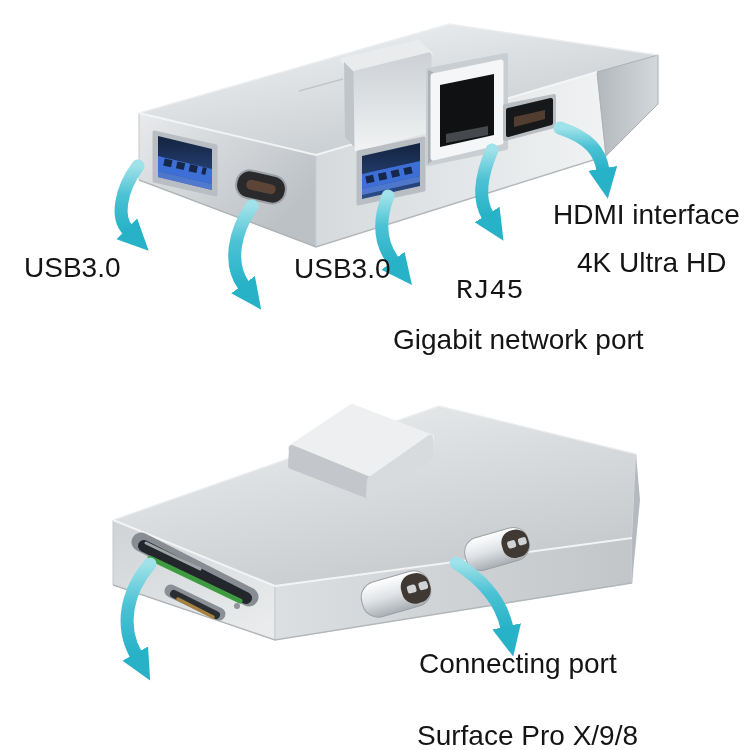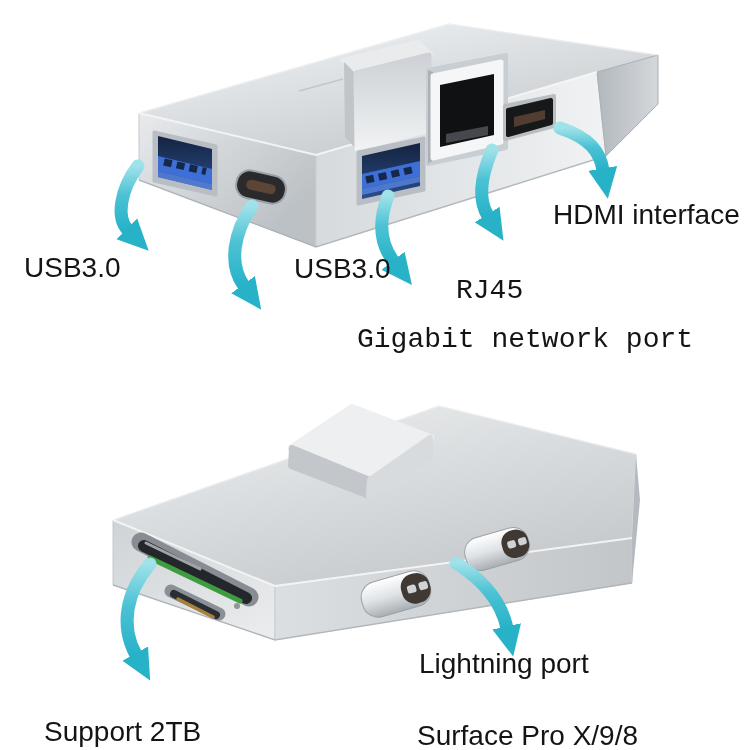--- a/index.html
+++ b/index.html
@@ -12,21 +12,21 @@
   #bottom-illustration{top:375px;}
   .label{
     position:absolute;font-size:28px;line-height:1.15;color:var(--label-text,#141414);
     white-space:nowrap;font-weight:400;letter-spacing:0px;
   }
   
   .lbl-usb1{left:24px;top:252px;}
   .lbl-lightning{left:132px;top:308px;}
   .lbl-usb2{left:294px;top:253px;}
   .lbl-rj45{left:456px;top:275px;font-family:Liberation Mono, monospace;}
-  .lbl-rj45-sub{left:357px;top:324px;font-family:Liberation Mono, monospace;}
+  .lbl-rj45-sub{left:393px;top:324px;}
   .lbl-hdmi{left:553px;top:199px;}
   .lbl-hdmi-sub{left:577px;top:247px;}
   .lbl-card{left:44px;top:667px;}
   .lbl-card-sub{left:44px;top:716px;}
   .lbl-conn{left:419px;top:648px;}
   .lbl-conn-sub{left:417px;top:720px;}
 </style>
 </head>
 <body>
 
@@ -202,17 +202,17 @@
       <path d="M150,189 C126,217 120,251 136,280" marker-end="url(#ah)"></path>
       <path d="M456,188 C488,208 502,230 507,253" marker-end="url(#ah)"></path>
     </g>
   </svg>
 
   <div class="label lbl-usb1">USB3.0</div>
   <div class="label lbl-usb2">USB3.0</div>
   <div class="label lbl-rj45">RJ45</div>
   <div class="label lbl-rj45-sub">Gigabit network port</div>
   <div class="label lbl-hdmi">HDMI interface</div>
-  <div class="label lbl-card-sub">Support 2TB</div>
-  <div class="label lbl-conn">Lightning port</div>
+  <div class="label lbl-hdmi-sub">4K Ultra HD</div>
+  <div class="label lbl-conn">Connecting port</div>
   <div class="label lbl-conn-sub">Surface Pro X/9/8</div>
 
 </div>
 
 </body></html>

